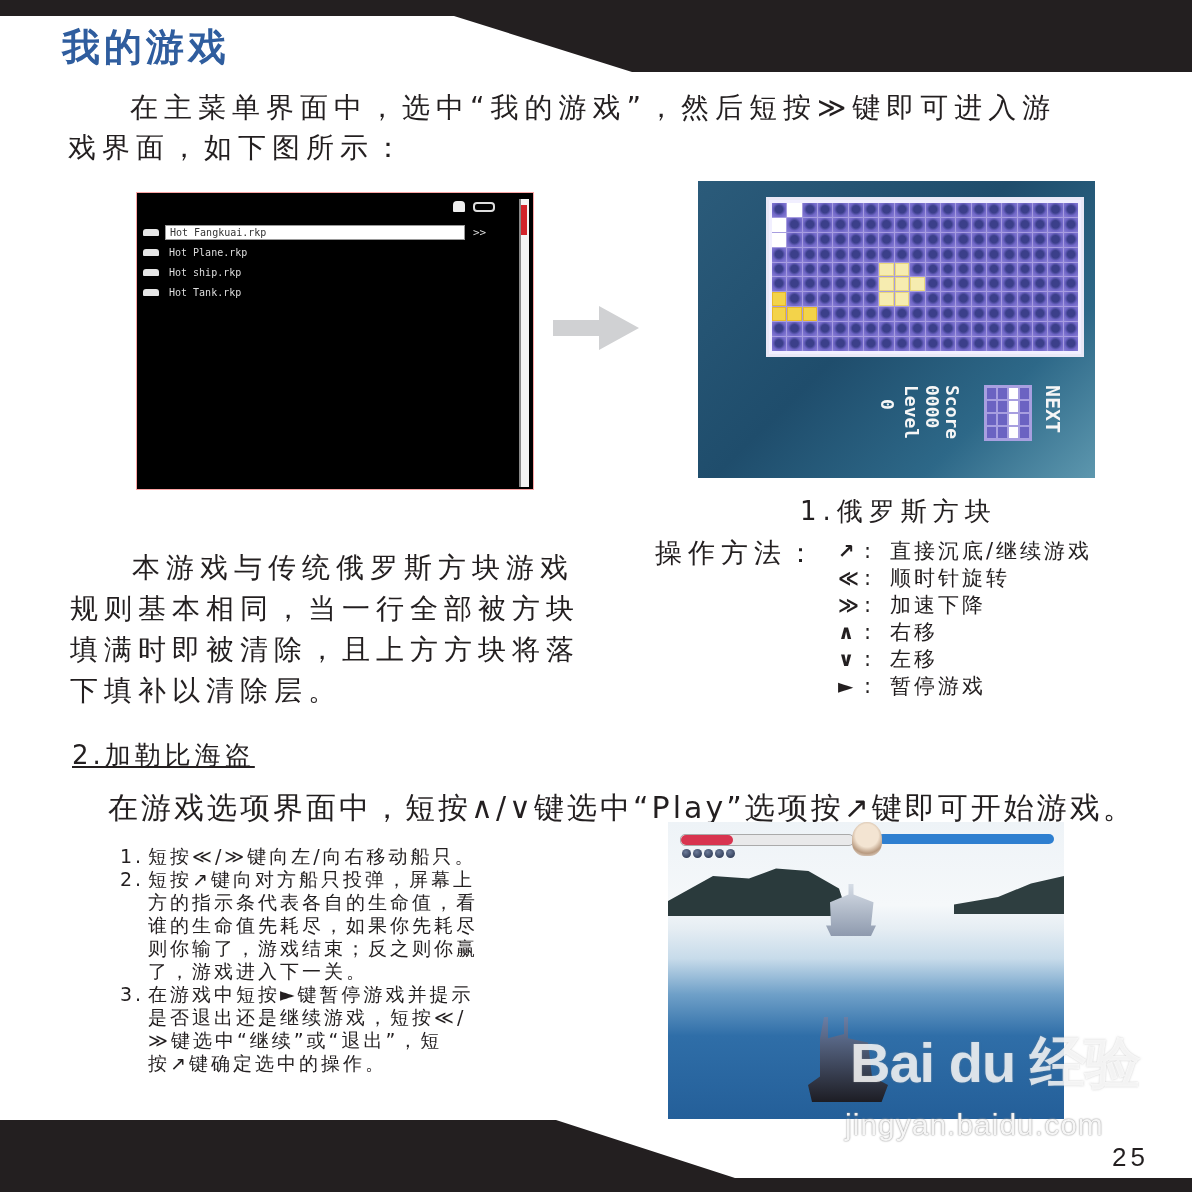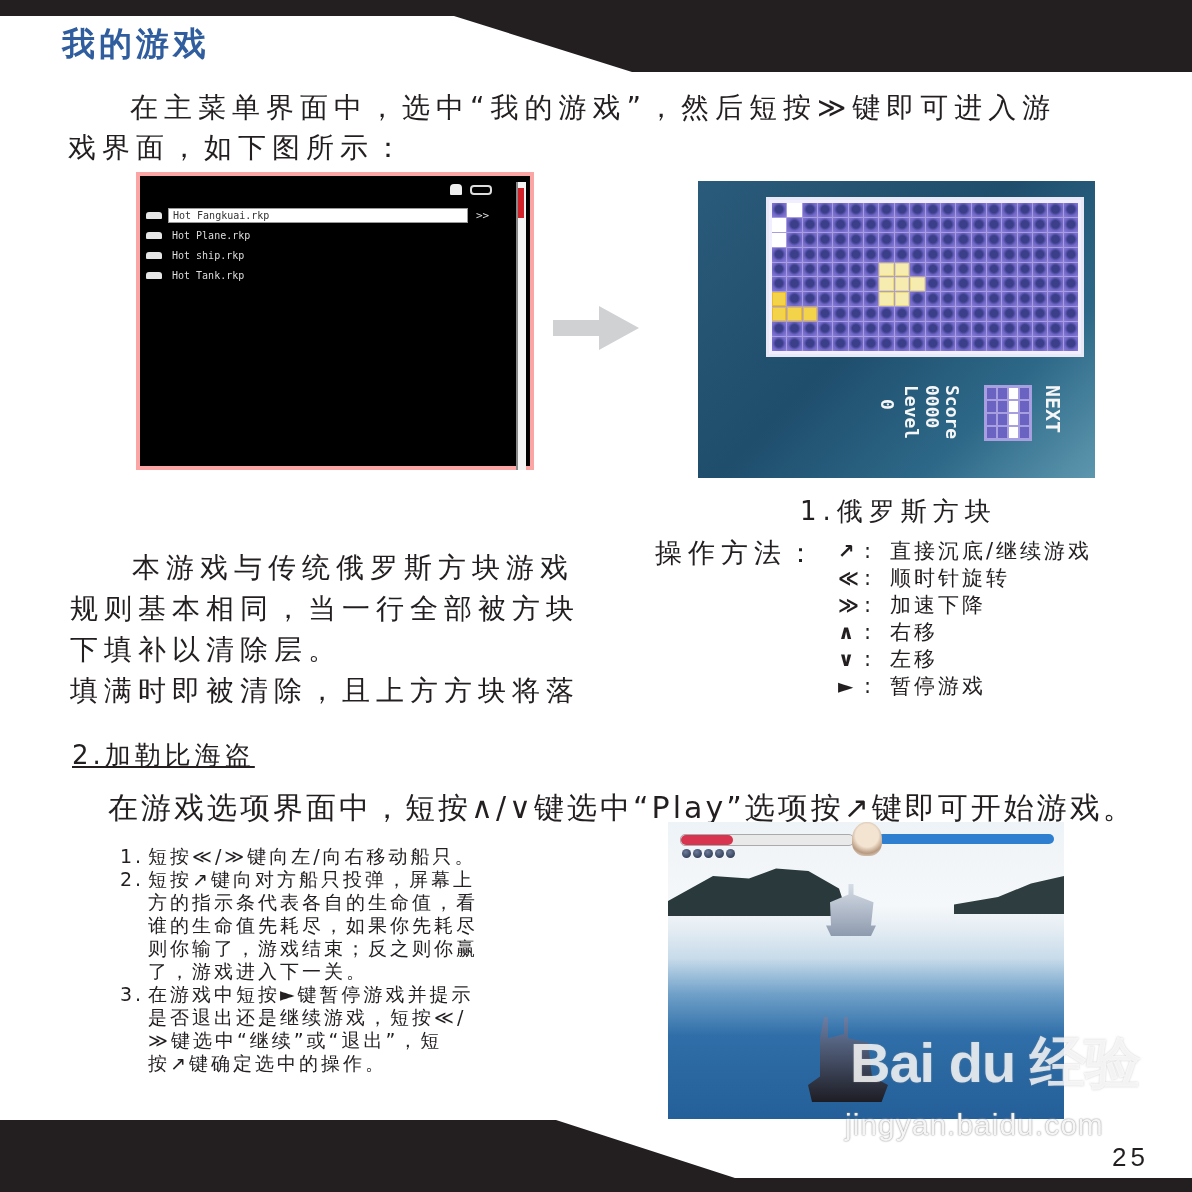--- a/index.html
+++ b/index.html
@@ -1,26 +1,26 @@
 <!DOCTYPE html>
 <html><head>
 <meta charset="utf-8">
 <style>
   html,body{margin:0;padding:0;}
   body{width:1192px;height:1192px;position:relative;background:#ffffff;overflow:hidden;
        font-family:"DejaVu Sans","Liberation Sans",sans-serif;color:#231f20;}
   .abs{position:absolute;}
   .topbar{left:0;top:0;width:1192px;height:90px;}
   .botbar{left:0;top:1110px;width:1192px;height:82px;}
-  .title{left:62px;top:22px;font-size:33px;color:#2f5d9e;letter-spacing:4px;font-weight:bold;}
+  .title{left:62px;top:22px;font-size:38px;color:#2f5d9e;letter-spacing:4px;font-weight:bold;}
   .intro{left:68px;top:88px;width:1070px;font-size:28px;line-height:40px;letter-spacing:6px;}
   .intro .l1{padding-left:62px;display:block;white-space:nowrap;}
   .intro .l2{display:block;}
   
-  .screen1{left:136px;top:172px;width:398px;height:298px;background:#000;border:4px solid #fca5a5;box-sizing:border-box;}
+  .screen1{left:136px;top:192px;width:398px;height:298px;background:#000;border:1px solid #fca5a5;box-sizing:border-box;}
   .s1-status{right:38px;top:8px;display:flex;gap:8px;align-items:center;}
   .lock{width:12px;height:11px;background:#eee;border-radius:4px 4px 1px 1px;}
   .battery{width:22px;height:10px;border:2px solid #ddd;border-radius:4px;box-sizing:border-box;}
   .scrollbar{right:4px;top:6px;width:8px;height:288px;background:#f4f4f4;border-left:2px solid #888;}
   .scrollthumb{left:0;top:6px;width:6px;height:30px;background:#d2232a;}
   .row{left:6px;height:19px;display:flex;align-items:center;font-family:"DejaVu Sans Mono","Liberation Mono",monospace;font-size:10px;color:#ddd;}
   .gamepad{width:16px;height:7px;background:#e6e6e6;border-radius:3px 3px 1px 1px;margin-right:6px;}
   .row .lbl{padding:1px 4px;}
   .row.sel .lbl{background:#fff;color:#333;width:290px;border:1px solid #999;}
   .sel-arrow{margin-left:8px;color:#ddd;font-size:11px;}
@@ -349,22 +349,22 @@
   <div class="abs rot next-lbl">NEXT</div>
   <div class="abs rot score-lbl">Score</div>
   <div class="abs rot score-val">0000</div>
   <div class="abs rot level-lbl">Level</div>
   <div class="abs rot level-val">0</div>
 </div>
 
 <div class="abs para">
   <div class="first">本游戏与传统俄罗斯方块游戏</div>
   <div>规则基本相同，当一行全部被方块</div>
+  <div>填满时即被清除，且上方方块将落</div>
   <div>下填补以清除层。</div>
-  <div>填满时即被清除，且上方方块将落</div>
 </div>
 
 <div class="abs tet-title">1.俄罗斯方块</div>
 <div class="abs ops-label">操作方法：</div>
 
 <div class="abs ops">
   <div class="op">
     <span class="sym">↗</span>
       <span class="colon">:</span>
     <span class="txt">直接沉底/继续游戏</span>

